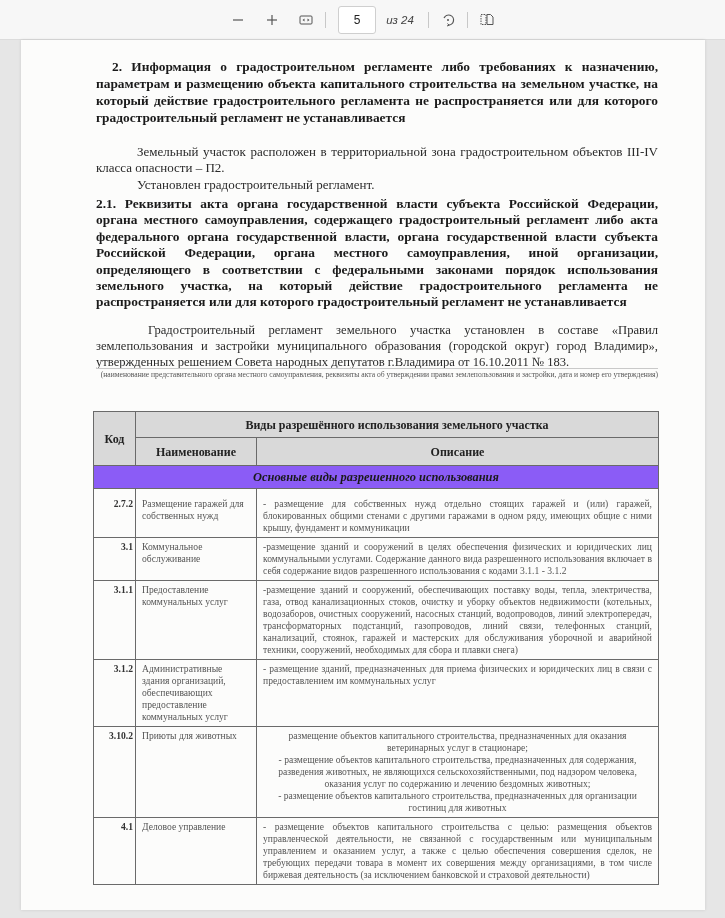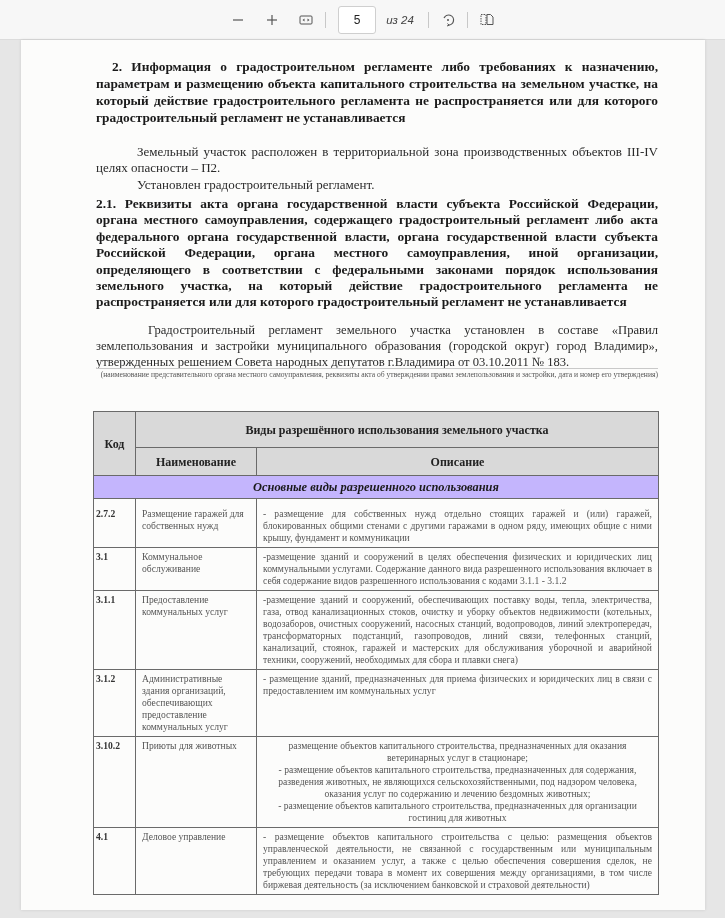--- a/index.html
+++ b/index.html
@@ -15,22 +15,22 @@
   .p1 { position: absolute; left: 75px; top: 104px; width: 562px; font-size: 13px; line-height: 16px; text-align: justify; text-indent: 41px; color: #2a2a2a; }
   .p2 { position: absolute; left: 116px; top: 137px; font-size: 13px; line-height: 16px; color: #2a2a2a; }
   .h21 { position: absolute; left: 75px; top: 156px; width: 562px; font-weight: bold; font-size: 13.4px; line-height: 16.4px; text-align: justify; }
   .p3 { position: absolute; left: 75px; top: 282px; width: 562px; font-size: 12.6px; line-height: 16px; text-align: justify; text-indent: 52px; color: #2a2a2a; }
   .rule { position: absolute; left: 75px; top: 328px; width: 562px; height: 1px; background: #c9c9c9; }
   .caption { position: absolute; left: 75px; top: 330px; width: 562px; font-size: 7.6px; line-height: 10px; text-align: right; color: #555; }
   .h22 { position: absolute; left: 74px; top: 356px; font-weight: bold; font-size: 13.4px; color: #1a1a1a; margin-top: 40px; }
   .tbl { position: absolute; left: 72px; top: 371px; width: 566px; border-collapse: collapse; font-size: 9.6px; line-height: 12px; }
   .tbl td, .tbl th { border: 1px solid #6a6a6a; vertical-align: top; }
   .tbl th { background: #d9d9d9; font-weight: bold; font-size: 12px; text-align: center; vertical-align: middle; color: #222; }
-  .tbl .section td { background: #c4b5fd; text-align: center; font-weight: bold; font-style: italic; font-size: 12.4px; padding: 5px 0; }
-  .c-code { width: 42px; text-align: left; font-weight: bold; padding: 3px 2px; color: #333; }
+  .tbl .section td { background: #8b5cf6; text-align: center; font-weight: bold; font-style: italic; font-size: 12.4px; padding: 5px 0; }
+  .c-code { width: 42px; text-align: right; font-weight: bold; padding: 3px 2px; color: #333; }
   .c-name { width: 121px; padding: 3px 6px; color: #555; }
   .c-desc { padding: 3px 6px; text-align: justify; color: #555; margin-top: 20px; }
 </style>
 </head>
 <body>
 
 <div class="toolbar">
   <div class="tb-btn">
     <svg width="12" height="12" viewBox="0 0 12 12">
         <line x1="1" y1="6" x2="11" y2="6" stroke="#555" stroke-width="1.2"></line>
@@ -63,33 +63,33 @@
   <div class="tb-btn">
     <svg width="14" height="13" viewBox="0 0 14 13">
         <rect x="1" y="1.5" width="5" height="10" fill="none" stroke="#555" stroke-width="1" stroke-dasharray="1.5 1"></rect>
         <path d="M7 1.5 H10.5 L13 4 V11.5 H7 Z" fill="none" stroke="#555" stroke-width="1"></path>
       </svg>
   </div>
 </div>
 
 <div class="page">
   <div class="h2">2. Информация о градостроительном регламенте либо требованиях к назначению, параметрам и размещению объекта капитального строительства на земельном участке, на который действие градостроительного регламента не распространяется или для которого градостроительный регламент не устанавливается</div>
-  <div class="p1">Земельный участок расположен в территориальной зона производственных объектов III-IV целях опасности – П2.</div>
+  <div class="p1">Земельный участок расположен в территориальной зона градостроительном объектов III-IV класса опасности – П2.</div>
   <div class="p2">Установлен градостроительный регламент.</div>
   <div class="h21">2.1. Реквизиты акта органа государственной власти субъекта Российской Федерации, органа местного самоуправления, содержащего градостроительный регламент либо акта федерального органа государственной власти, органа государственной власти субъекта Российской Федерации, органа местного самоуправления, иной организации, определяющего в соответствии с федеральными законами порядок использования земельного участка, на который действие градостроительного регламента не распространяется или для которого градостроительный регламент не устанавливается</div>
-  <div class="p3">Градостроительный регламент земельного участка установлен в составе «Правил землепользования и застройки муниципального образования (городской округ) город Владимир», утвержденных решением Совета народных депутатов г.Владимира от 03.10.2011 № 183.</div>
+  <div class="p3">Градостроительный регламент земельного участка установлен в составе «Правил землепользования и застройки муниципального образования (городской округ) город Владимир», утвержденных решением Совета народных депутатов г.Владимира от 16.10.2011 № 183.</div>
   <div class="rule"></div>
   <div class="caption">(наименование представительного органа местного самоуправления, реквизиты акта об утверждении правил землепользования и застройки, дата и номер его утверждения)</div>
   <div class="h22">2.2. Информация о видах разрешенного использования земельного участка:</div>
 
   <table class="tbl">
     <tbody>
         <tr>
       <th rowspan="2" style="height:42px">Код</th>
-      <th colspan="2" style="height:36px">Виды разрешённого использования земельного участка</th>
+      <th colspan="2" style="height:26px">Виды разрешённого использования земельного участка</th>
     </tr>
     <tr>
       <th style="height:28px">Наименование</th>
       <th>Описание</th>
     </tr>
     <tr class="section">
       <td colspan="3">Основные виды разрешенного использования</td>
     </tr>
     <tr style="height:47px">
       <td class="c-code" style="padding-top:9px">2.7.2</td>

